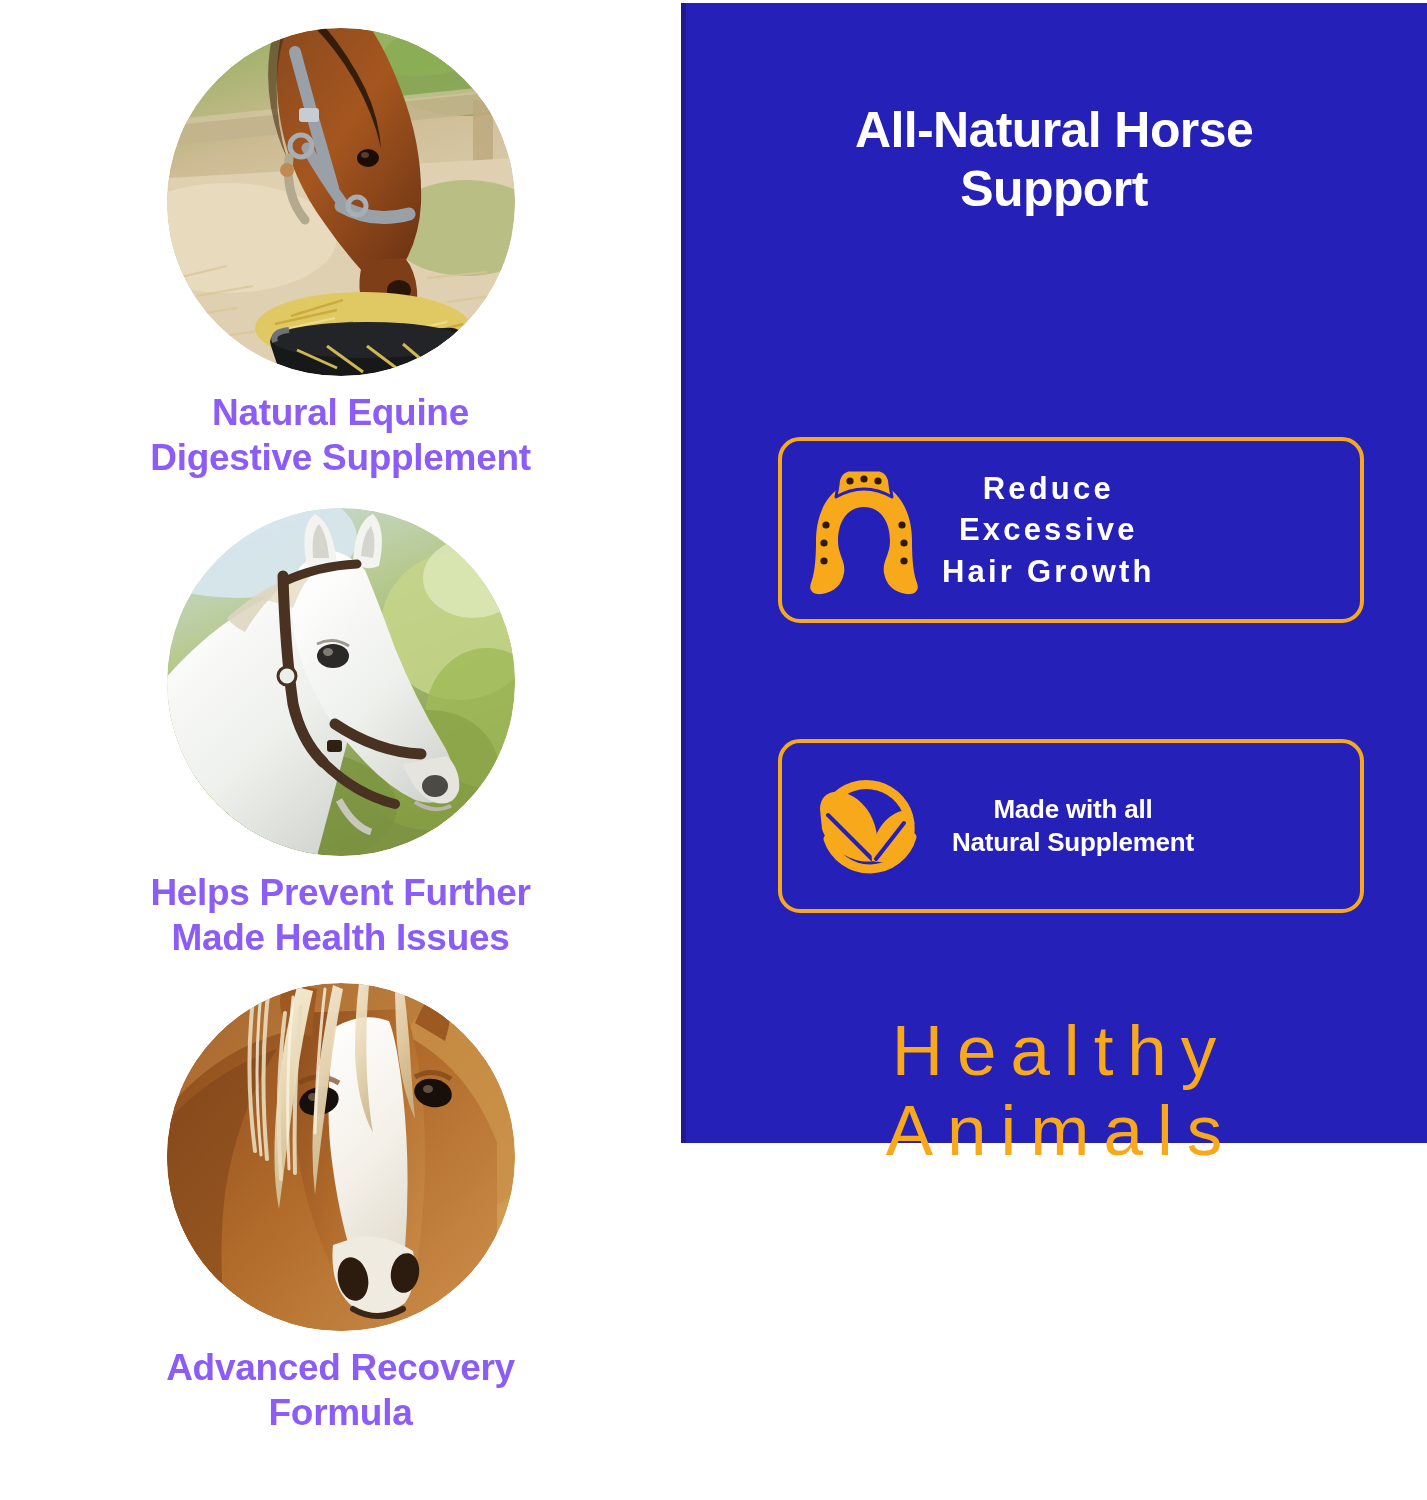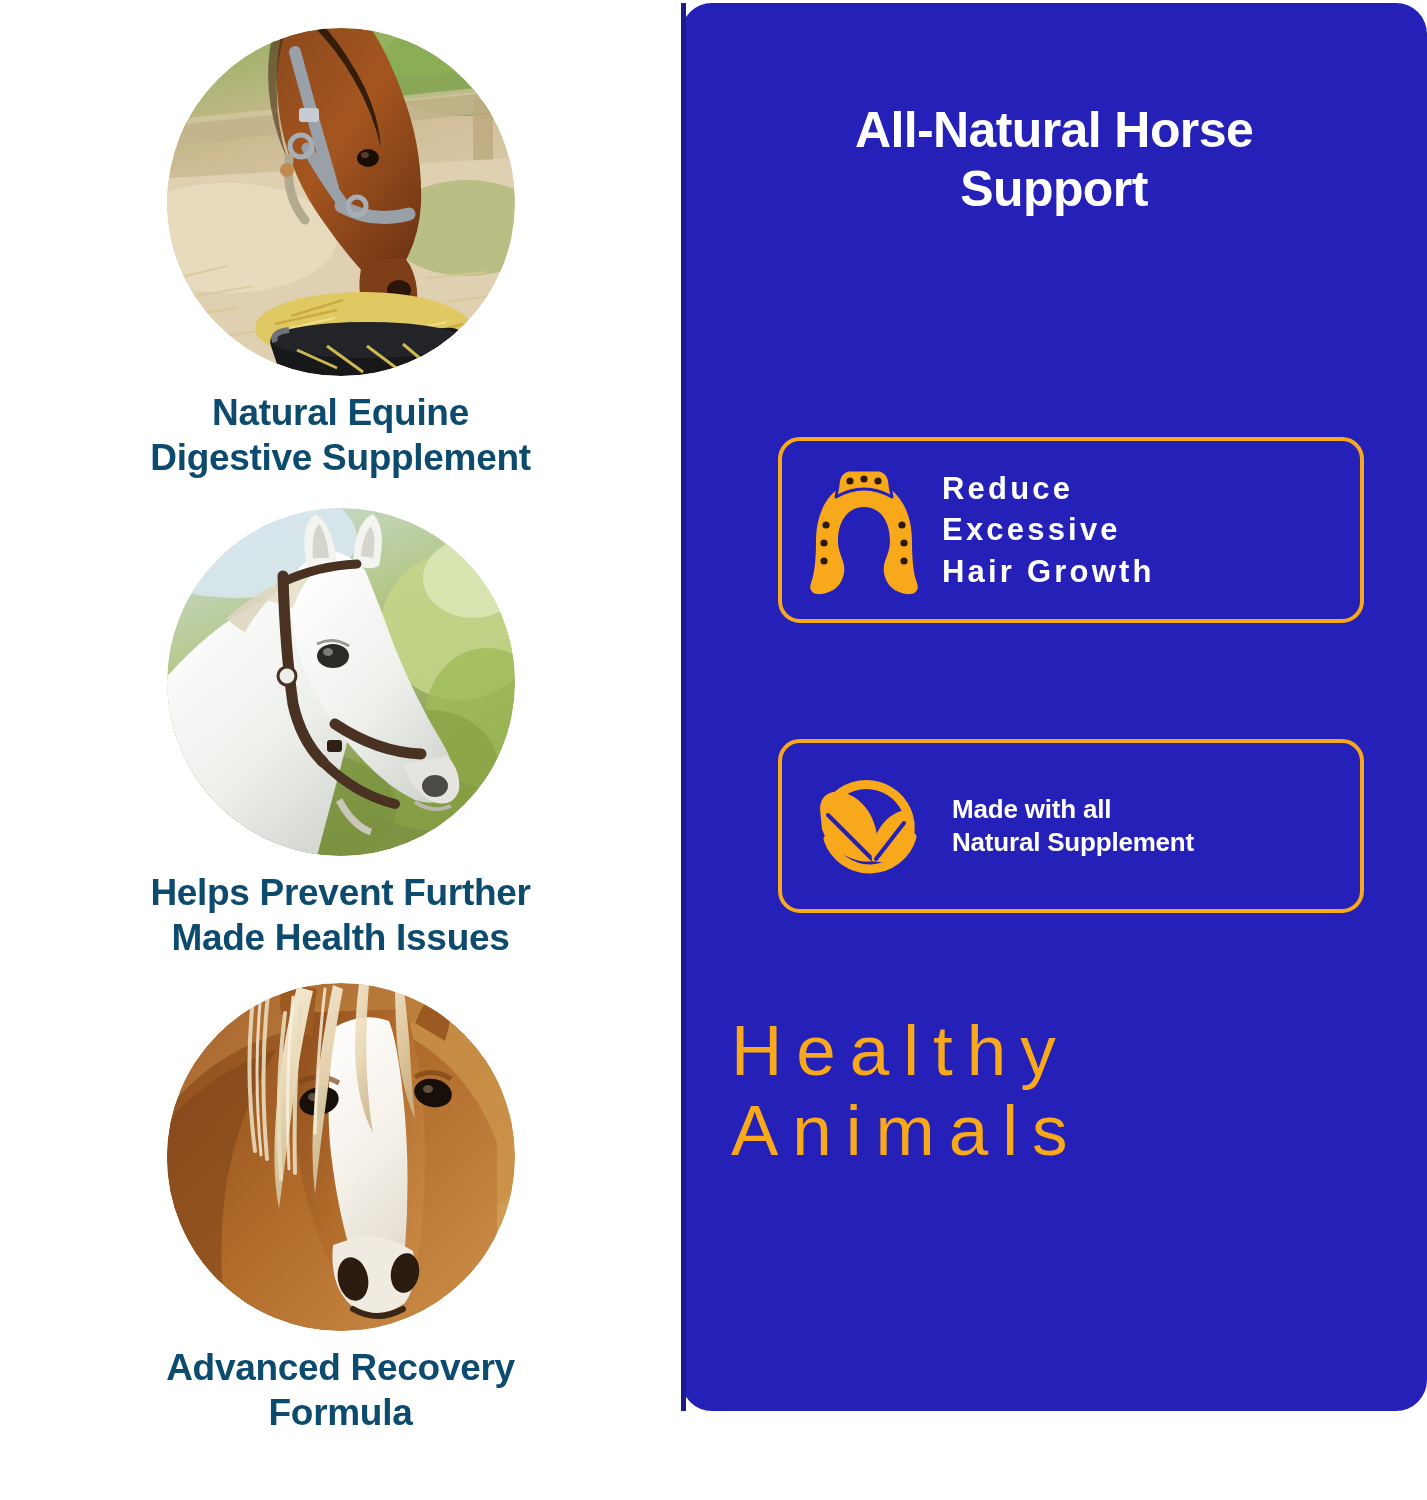--- a/index.html
+++ b/index.html
@@ -36,35 +36,34 @@
     width:348px; height:348px;
     border-radius:50%;
     margin:0 auto;
     overflow:hidden;
     position:relative;
   }
   .photo-circle svg { display:block; width:348px; height:348px; }
 
   .feature-caption {
     margin-top:14px;
-    color:#0c4a6e;
+    color:#8b5cf6;
     font-size:37px;
     font-weight:bold;
     line-height:1.22;
     letter-spacing:-0.3px;
     padding:0 24px;
   }
 
   
   .right-panel {
     position:absolute;
     left:681px; top:3px;
-    width:746px; height:1408px;
+    width:746px; height:1140px;
     background:#2420b8;
-    border-radius:31px;
   }
   .panel-edge {
     position:absolute;
     left:0; top:0;
     width:5px; height:100%;
     background:#1d1a8e;
   }
 
   .panel-title {
     position:absolute;
@@ -78,20 +77,21 @@
     letter-spacing:-0.6px;
   }
 
   
   .badge {
     position:absolute;
     border:4px solid #f7a81b;
     border-radius:22px;
     display:flex;
     align-items:center;
+    text-align:center;
   }
   .badge-1 { left:97px; top:434px; width:586px; height:186px; }
   .badge-2 { left:97px; top:736px; width:586px; height:174px; }
 
   .badge-icon {
     flex:0 0 auto;
     margin-left:26px;
     display:flex;
     align-items:center;
     justify-content:center;
@@ -110,20 +110,21 @@
     font-size:26px;
     line-height:1.28;
     letter-spacing:-0.2px;
   }
 
   
   .brand {
     position:absolute;
     left:36px; top:1008px;
     width:674px;
+    text-align:center;
     color:#f7a81b;
   }
   .brand-line1, .brand-line2 {
     font-size:71px;
     font-weight:300;
     line-height:1.12;
     letter-spacing:14px;
     text-indent:14px;
   }
   .brand-line3 {

